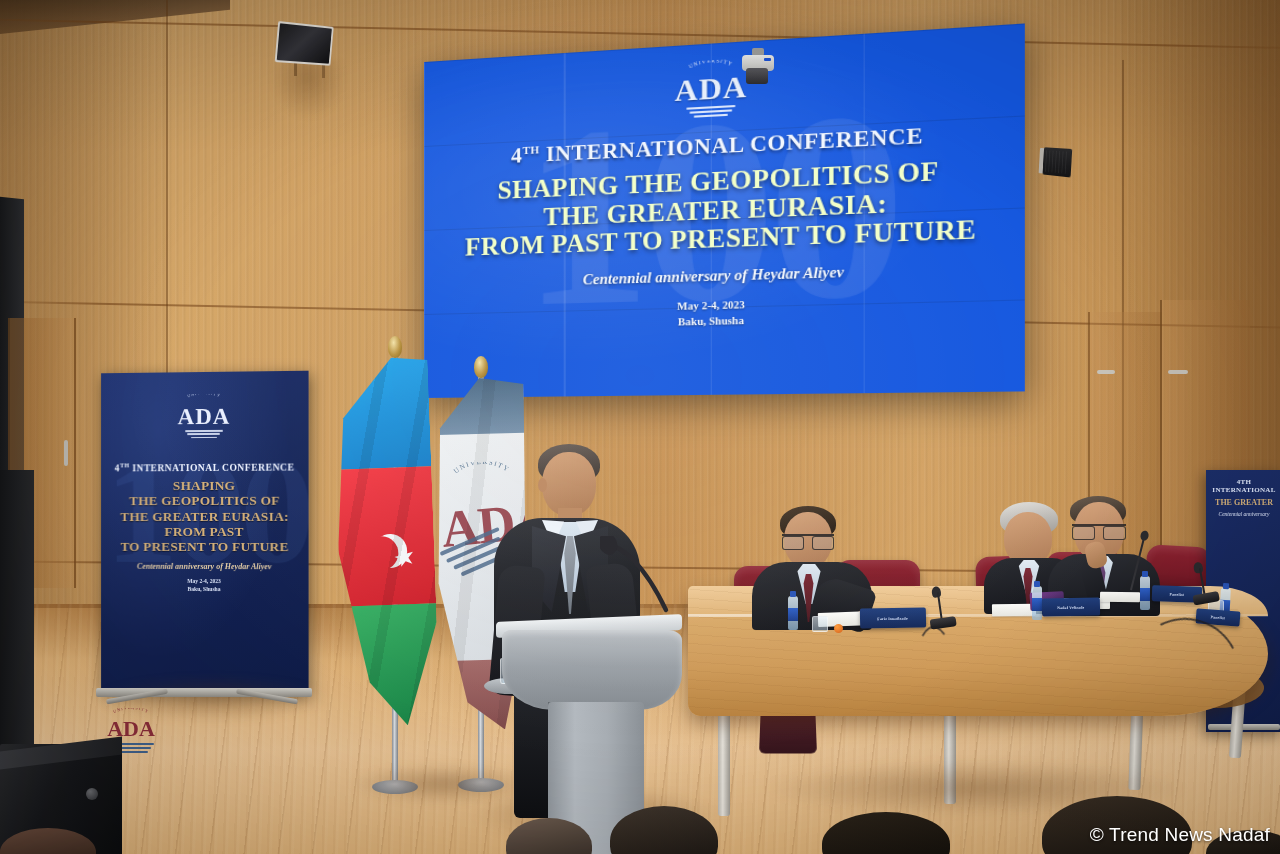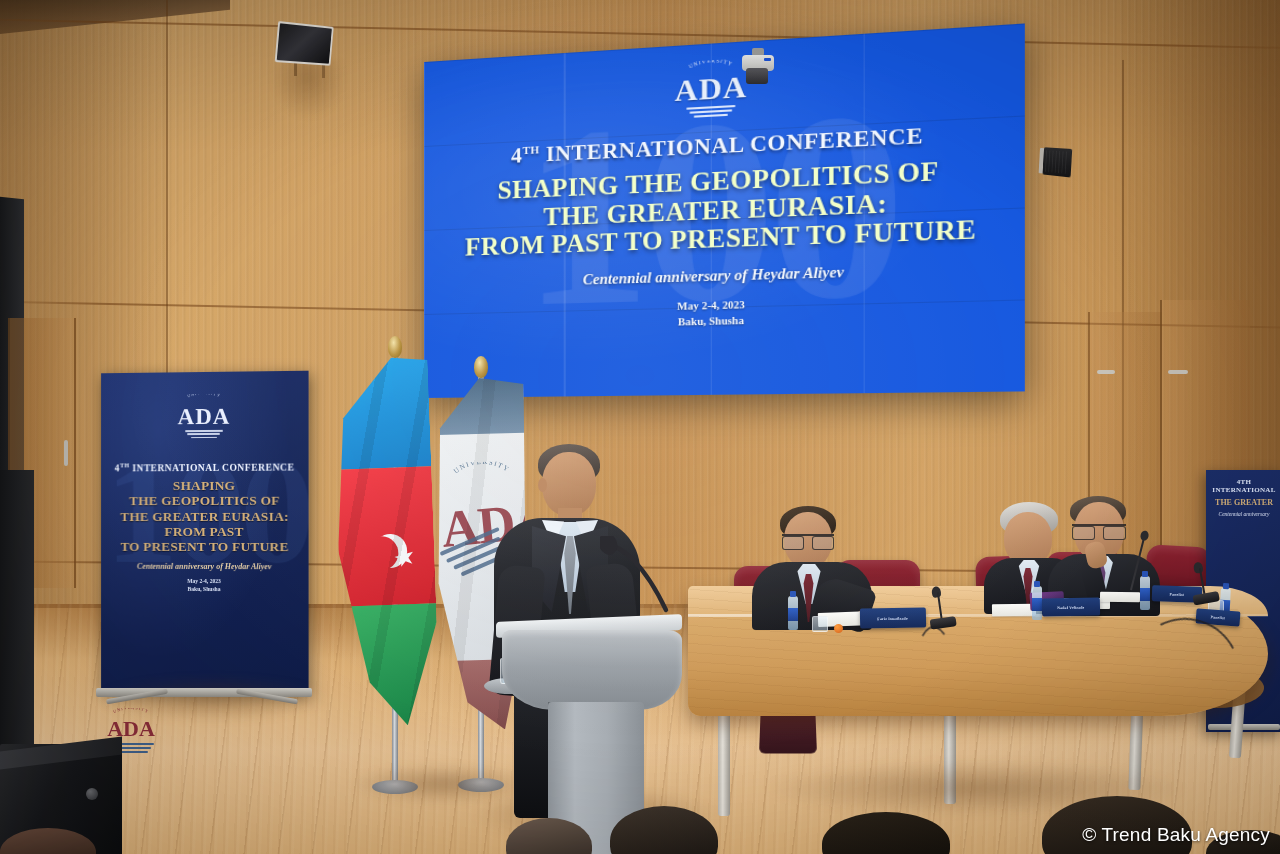--- a/index.html
+++ b/index.html
@@ -1145,14 +1145,14 @@
 
   <div class="aud a6"></div>
   <div class="aud a1"></div>
   <div class="aud a2"></div>
   <div class="aud a3"></div>
   <div class="aud a4"></div>
   <div class="aud a5"></div>
 
   <div class="grade"></div>
 
-  <div id="watermark">© Trend Baku Agency</div>
+  <div id="watermark">© Trend News Nadaf</div>
 </div>
 
 </body></html>

